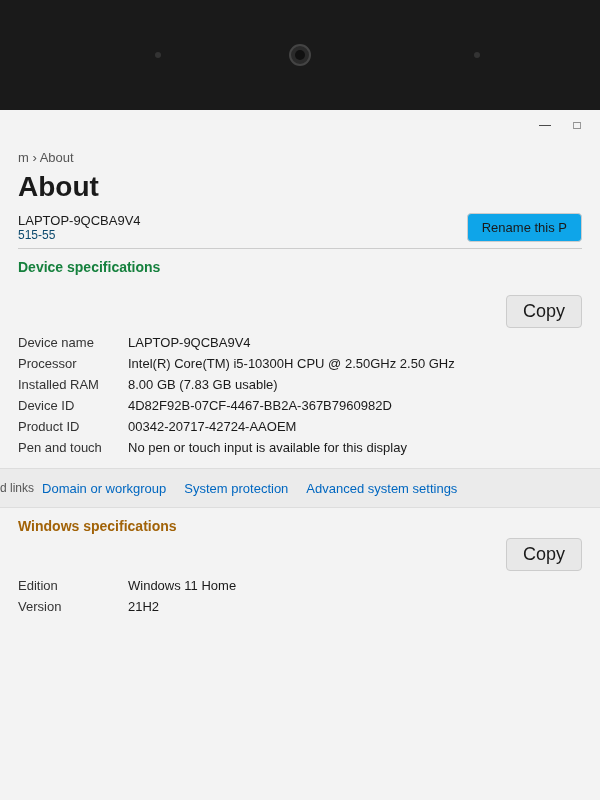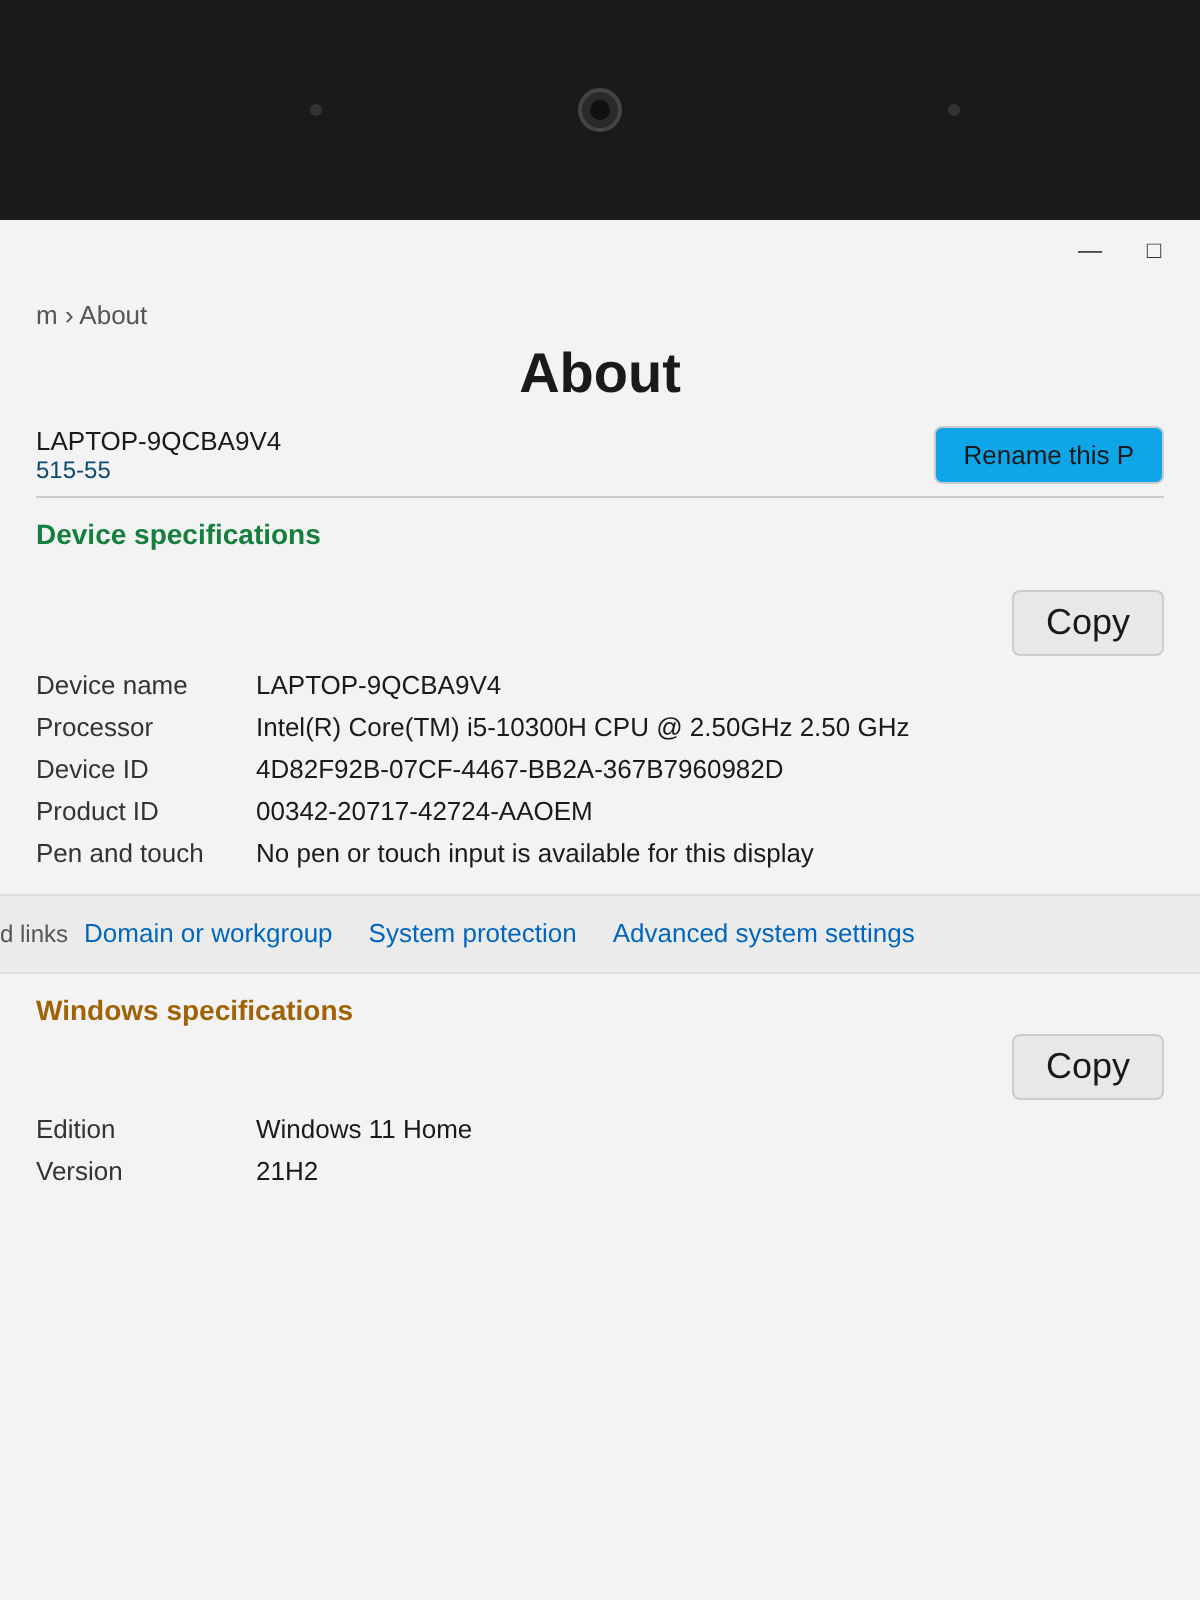--- a/index.html
+++ b/index.html
@@ -97,21 +97,20 @@
       padding: 10px 0 6px 0;
       font-size: 13px;
       color: #555;
     }
     .page-title {
       font-size: 28px;
       font-weight: 600;
       color: #1a1a1a;
       margin-bottom: 6px;
       padding-left: 0;
-      text-align: center;
     }
 
     
     .device-name-row {
       display: flex;
       align-items: flex-start;
       justify-content: space-between;
       margin-bottom: 0px;
       padding-top: 4px;
     }
@@ -268,20 +267,24 @@
 
   <table class="specs-table">
     <tbody id="specs-tbody">
     <tr>
       <td>Device name</td>
       <td>LAPTOP-9QCBA9V4</td>
     </tr>
         <tr>
       <td>Processor</td>
       <td>Intel(R) Core(TM) i5-10300H CPU @ 2.50GHz   2.50 GHz</td>
+    </tr>
+        <tr>
+      <td>Installed RAM</td>
+      <td>8.00 GB (7.83 GB usable)</td>
     </tr>
         <tr>
       <td>Device ID</td>
       <td>4D82F92B-07CF-4467-BB2A-367B7960982D</td>
     </tr>
         <tr>
       <td>Product ID</td>
       <td>00342-20717-42724-AAOEM</td>
     </tr>
         <tr>

